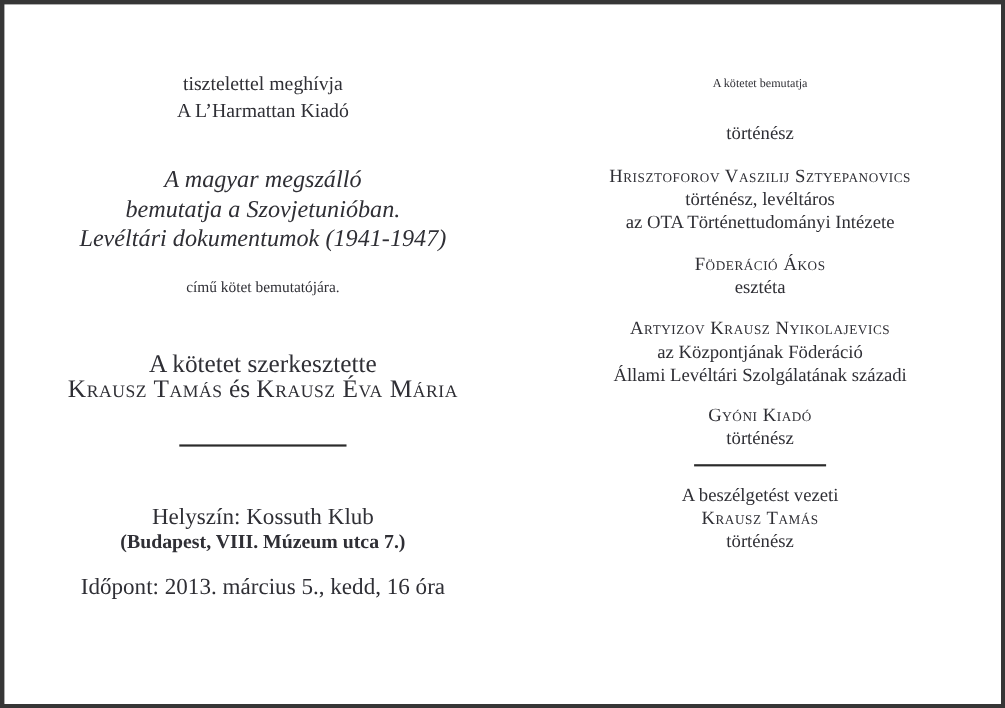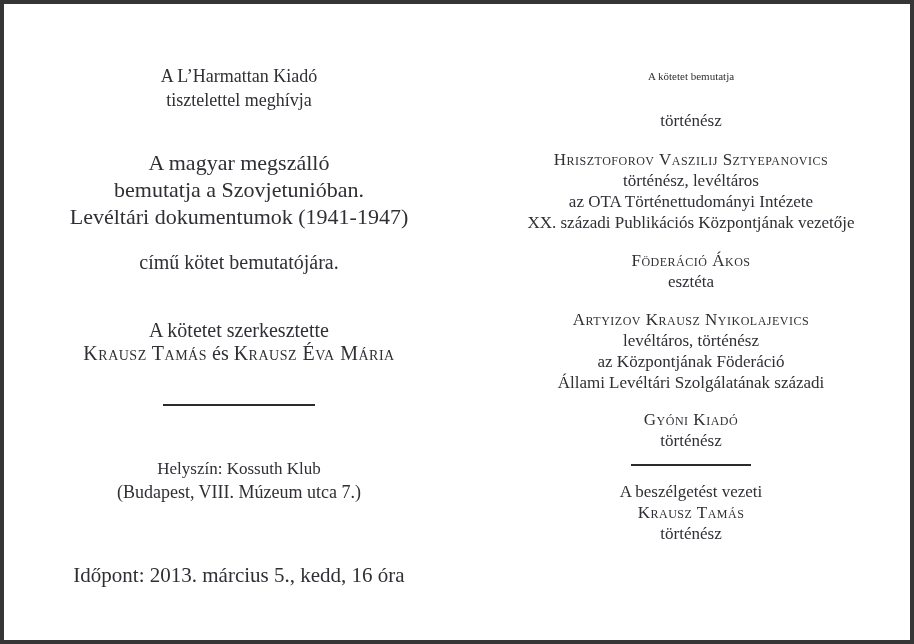--- a/index.html
+++ b/index.html
@@ -11,31 +11,31 @@
     font-family: "Liberation Serif", serif;
     color: #2f2f35;
     overflow: hidden;
   }
   .col { position: absolute; top: 0; text-align: center; }
   .col-left  { left: 26px;  width: 418px; }
   .col-right { left: 476px; width: 422px; }
 
   
   .publisher   { margin-top: 60px; font-size: 18px; line-height: 24px; }
-  .book-title  { margin-top: 37px; font-size: 22px; line-height: 27px; }
-  .subtitle    { margin-top: 20px; font-size: 20px; line-height: 24px; }
-  .editors     { margin-top: 45px; font-size: 20px; line-height: 23px; }
+  .book-title  { margin-top: 37px; font-style: italic; font-size: 22px; line-height: 27px; }
+  .subtitle    { margin-top: 20px; font-size: 14px; line-height: 24px; }
+  .editors     { margin-top: 45px; font-size: 23px; line-height: 23px; }
   .divider-left {
     margin: 39px auto 0; width: 152px; height: 0;
     border: 0; border-top: 2px solid #2b2b2b;
   }
   .venue       { margin-top: 51px; }
-  .venue-name  { font-size: 17px; line-height: 24px; }
-  .venue-addr  { font-size: 18px; line-height: 23px; }
-  .datetime    { margin-top: 59px; font-size: 21px; line-height: 24px; }
+  .venue-name  { font-size: 21px; line-height: 24px; }
+  .venue-addr  { font-size: 18px; line-height: 23px; font-weight: bold; }
+  .datetime    { margin-top: 17px; font-size: 21px; line-height: 24px; }
 
   
   .r-heading   { margin-top: 62px; font-size: 11px; line-height: 21px; }
   .person      { font-size: 17px; line-height: 21px; }
   .mt23 { margin-top: 23px; } .mt18 { margin-top: 18px; }
   .mt17 { margin-top: 17px; } .mt16 { margin-top: 16px; } .mt15 { margin-top: 15px; }
   .sc {
     font-variant: small-caps;
     letter-spacing: 0.5px;
   }
@@ -44,22 +44,22 @@
     border: 0; border-top: 2px solid #2b2b2b;
   }
   .line { display: block; }
 </style>
 </head>
 <body>
 
 <div class="col col-left">
 
   <div class="publisher">
+    <span class="line">tisztelettel meghívja</span>
     <span class="line">A L’Harmattan Kiadó</span>
-    <span class="line">tisztelettel meghívja</span>
   </div>
 
   <div class="book-title">
     <span class="line">A magyar megszálló</span>
     <span class="line">bemutatja a Szovjetunióban.</span>
     <span class="line">Levéltári dokumentumok (1941-1947)</span>
   </div>
 
   <div class="subtitle">című kötet bemutatójára.</div>
 
@@ -84,31 +84,29 @@
   <div class="r-heading">A kötetet bemutatja</div>
 
   <div class="person mt23">
     <span class="line">történész</span>
   </div>
 
   <div class="person mt18">
     <span class="line sc">Hrisztoforov Vaszilij Sztyepanovics</span>
     <span class="line">történész, levéltáros</span>
     <span class="line">az OTA Történettudományi Intézete</span>
-    <span class="line">XX. századi Publikációs Központjának vezetője</span>
   </div>
 
   <div class="person mt17">
     <span class="line sc">Föderáció Ákos</span>
     <span class="line">esztéta</span>
   </div>
 
   <div class="person mt17">
     <span class="line sc">Artyizov Krausz Nyikolajevics</span>
-    <span class="line">levéltáros, történész</span>
     <span class="line">az Központjának Föderáció</span>
     <span class="line">Állami Levéltári Szolgálatának századi</span>
   </div>
 
   <div class="person mt16">
     <span class="line sc">Gyóni Kiadó</span>
     <span class="line">történész</span>
   </div>
 
   <hr class="divider-right">

